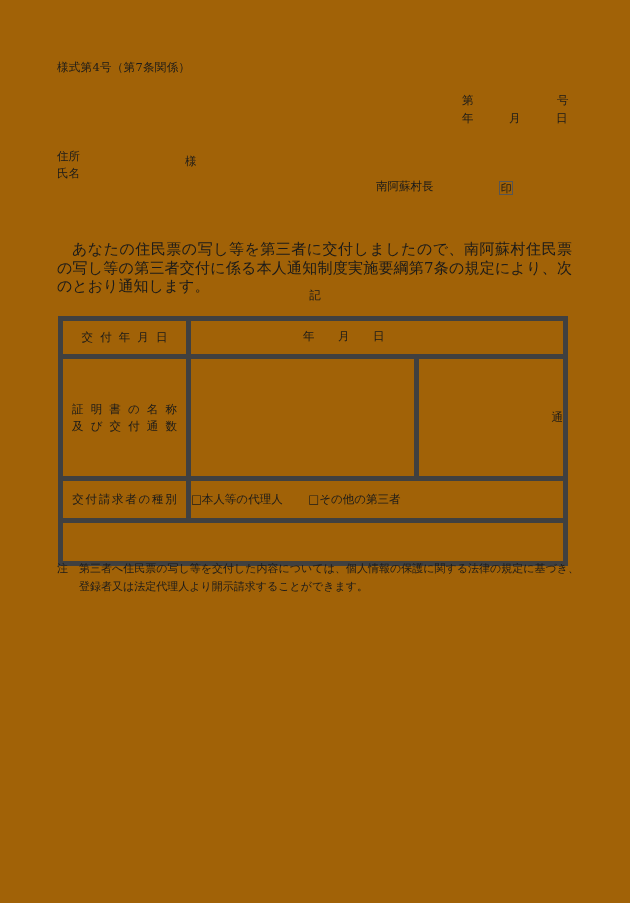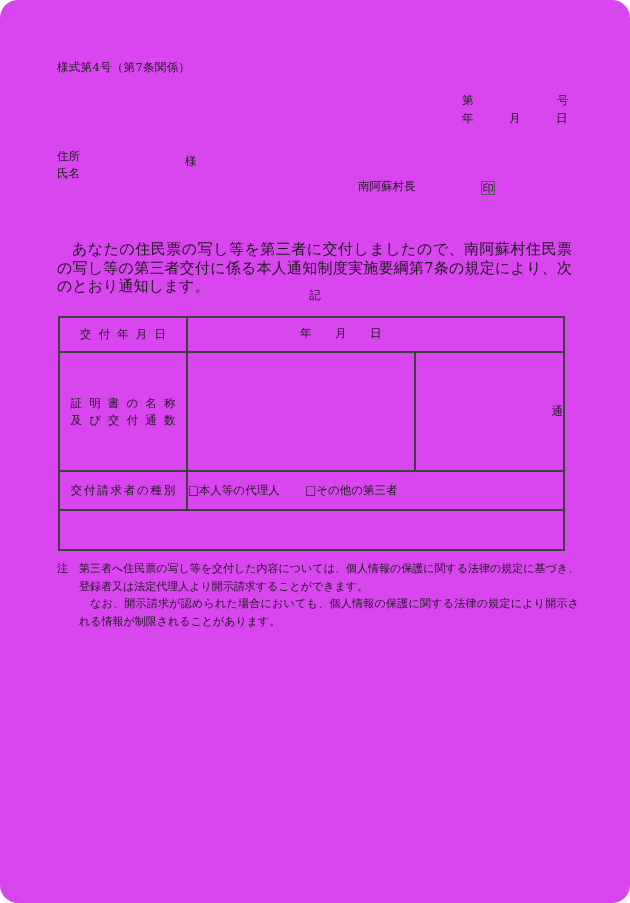--- a/index.html
+++ b/index.html
@@ -12,22 +12,21 @@
     width: 630px;
     height: 903px;
     position: relative;
     font-family: "DejaVu Serif", "Liberation Serif", serif;
     color: #1a1a1a;
     -webkit-font-smoothing: antialiased;
   }
   .page {
     position: absolute;
     inset: 0;
-    background: #d946ef;
-    border-radius: 18px;
+    background: #a16207;
   }
 
   
   .form-number {
     position: absolute;
     left: 57px;
     top: 60px;
     font-size: 11.5px;
     letter-spacing: 0.3px;
     white-space: nowrap;
@@ -59,21 +58,21 @@
     top: 136px;
     font-size: 11.5px;
     line-height: 17px;
   }
   .addressee-line { position: relative; height: 17px; white-space: nowrap; }
   .addressee-line .label { position: absolute; left: 0; top: 12px; }
   .addressee-line .sama  { position: absolute; left: 128px; top: 0; }
 
   .issuer {
     position: absolute;
-    left: 358px;
+    left: 376px;
     top: 179px;
     font-size: 11.5px;
     white-space: nowrap;
   }
   .issuer .issuer-name { display: inline-block; }
   .seal-box {
     display: inline-block;
     width: 14px;
     height: 14px;
     line-height: 13px;
@@ -120,21 +119,21 @@
   
   .form-table {
     position: absolute;
     left: 58px;
     top: 316px;
     width: 505px;
     border-collapse: collapse;
     table-layout: fixed;
   }
   .form-table td {
-    border: 2px solid #404040;
+    border: 5px solid #404040;
     font-size: 11.5px;
     vertical-align: middle;
     padding: 0;
   }
   .col-label { width: 128px; }
   .col-main  { width: 228px; }
   .col-unit  { width: 149px; }
 
   .cell-label {
     text-align: center;
@@ -264,16 +263,15 @@
       </tr>
 
       <tr class="row-blank">
         <td colspan="3"></td>
       </tr>
     </tbody>
   </table>
 
   <div class="footnote">
     <p class="fn-first">注　第三者へ住民票の写し等を交付した内容については、個人情報の保護に関する法律の規定に基づき、登録者又は法定代理人より開示請求することができます。</p>
-    <p class="fn-second">なお、開示請求が認められた場合においても、個人情報の保護に関する法律の規定により開示される情報が制限されることがあります。</p>
   </div>
 
 </div>
 
 </body></html>

